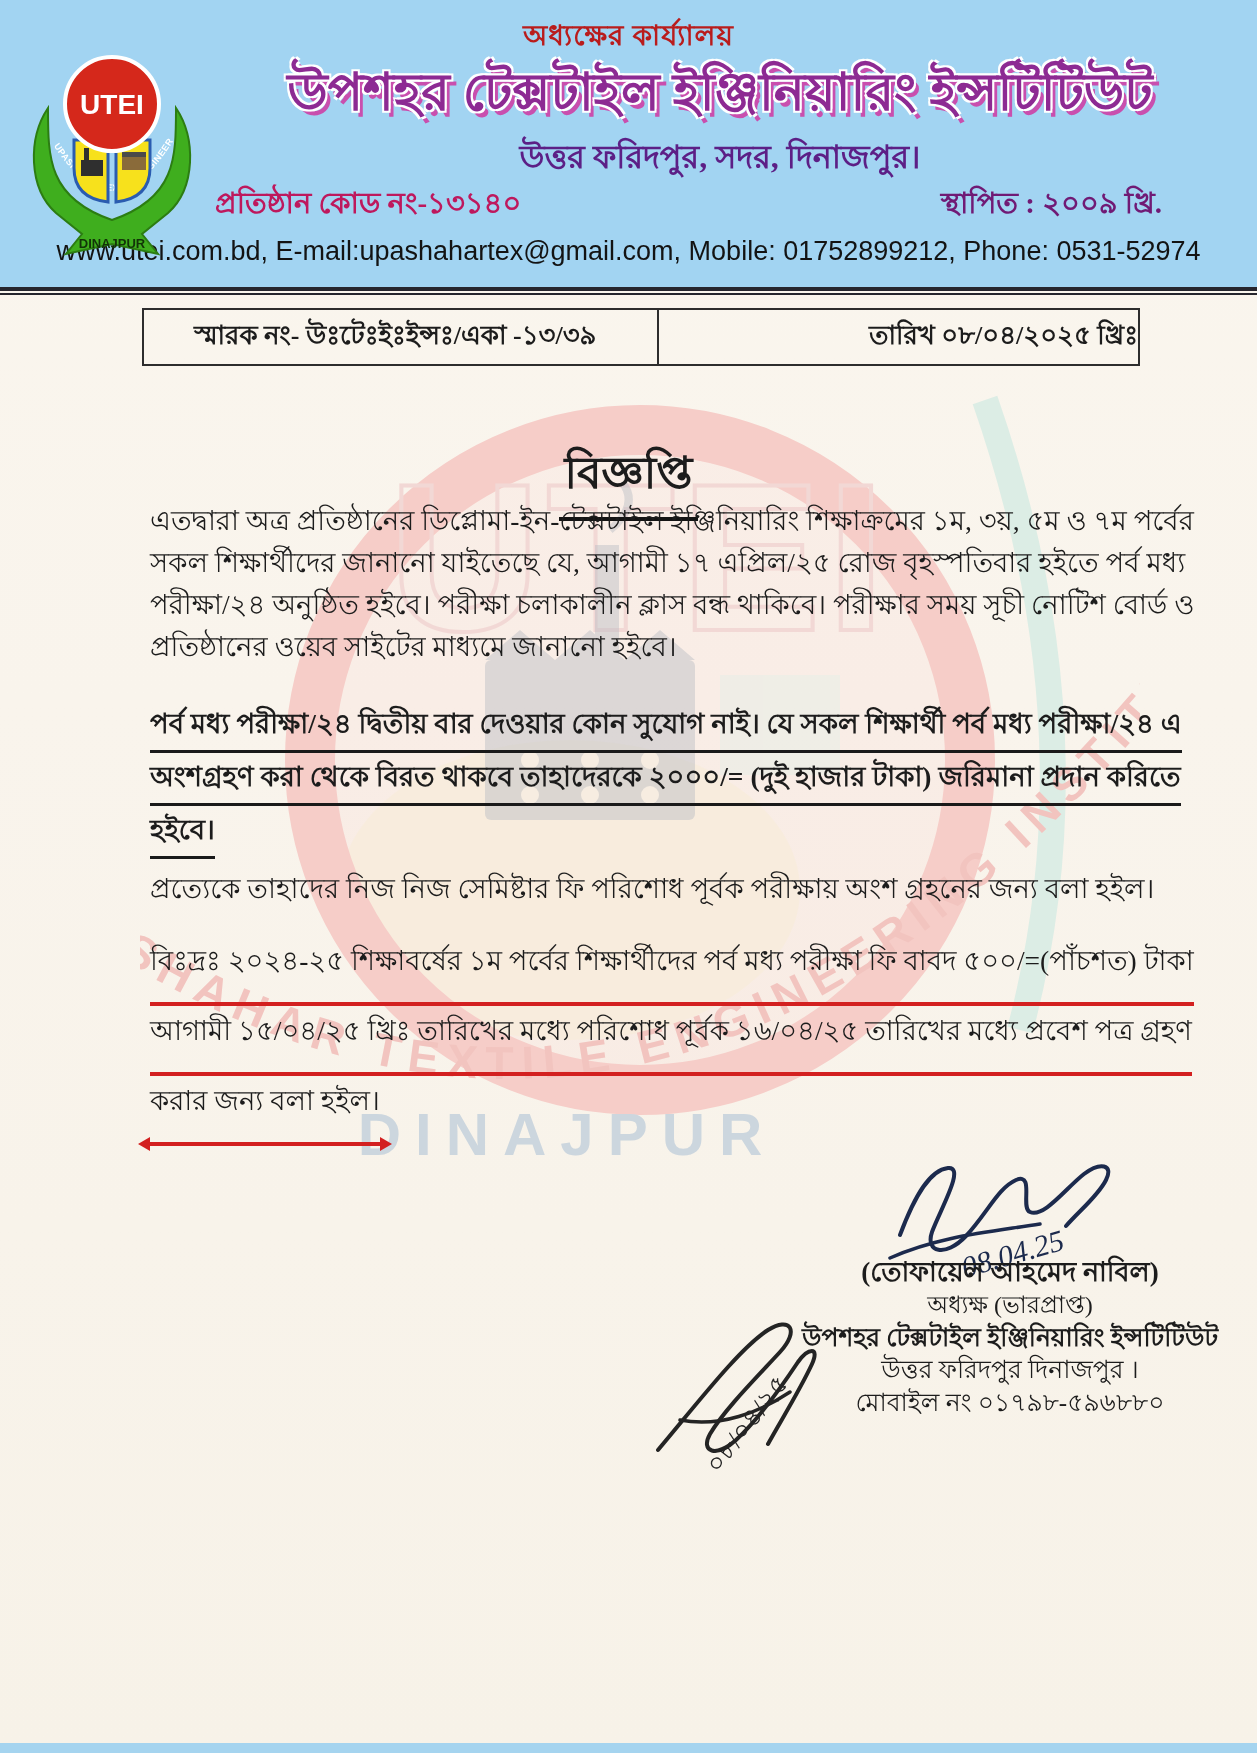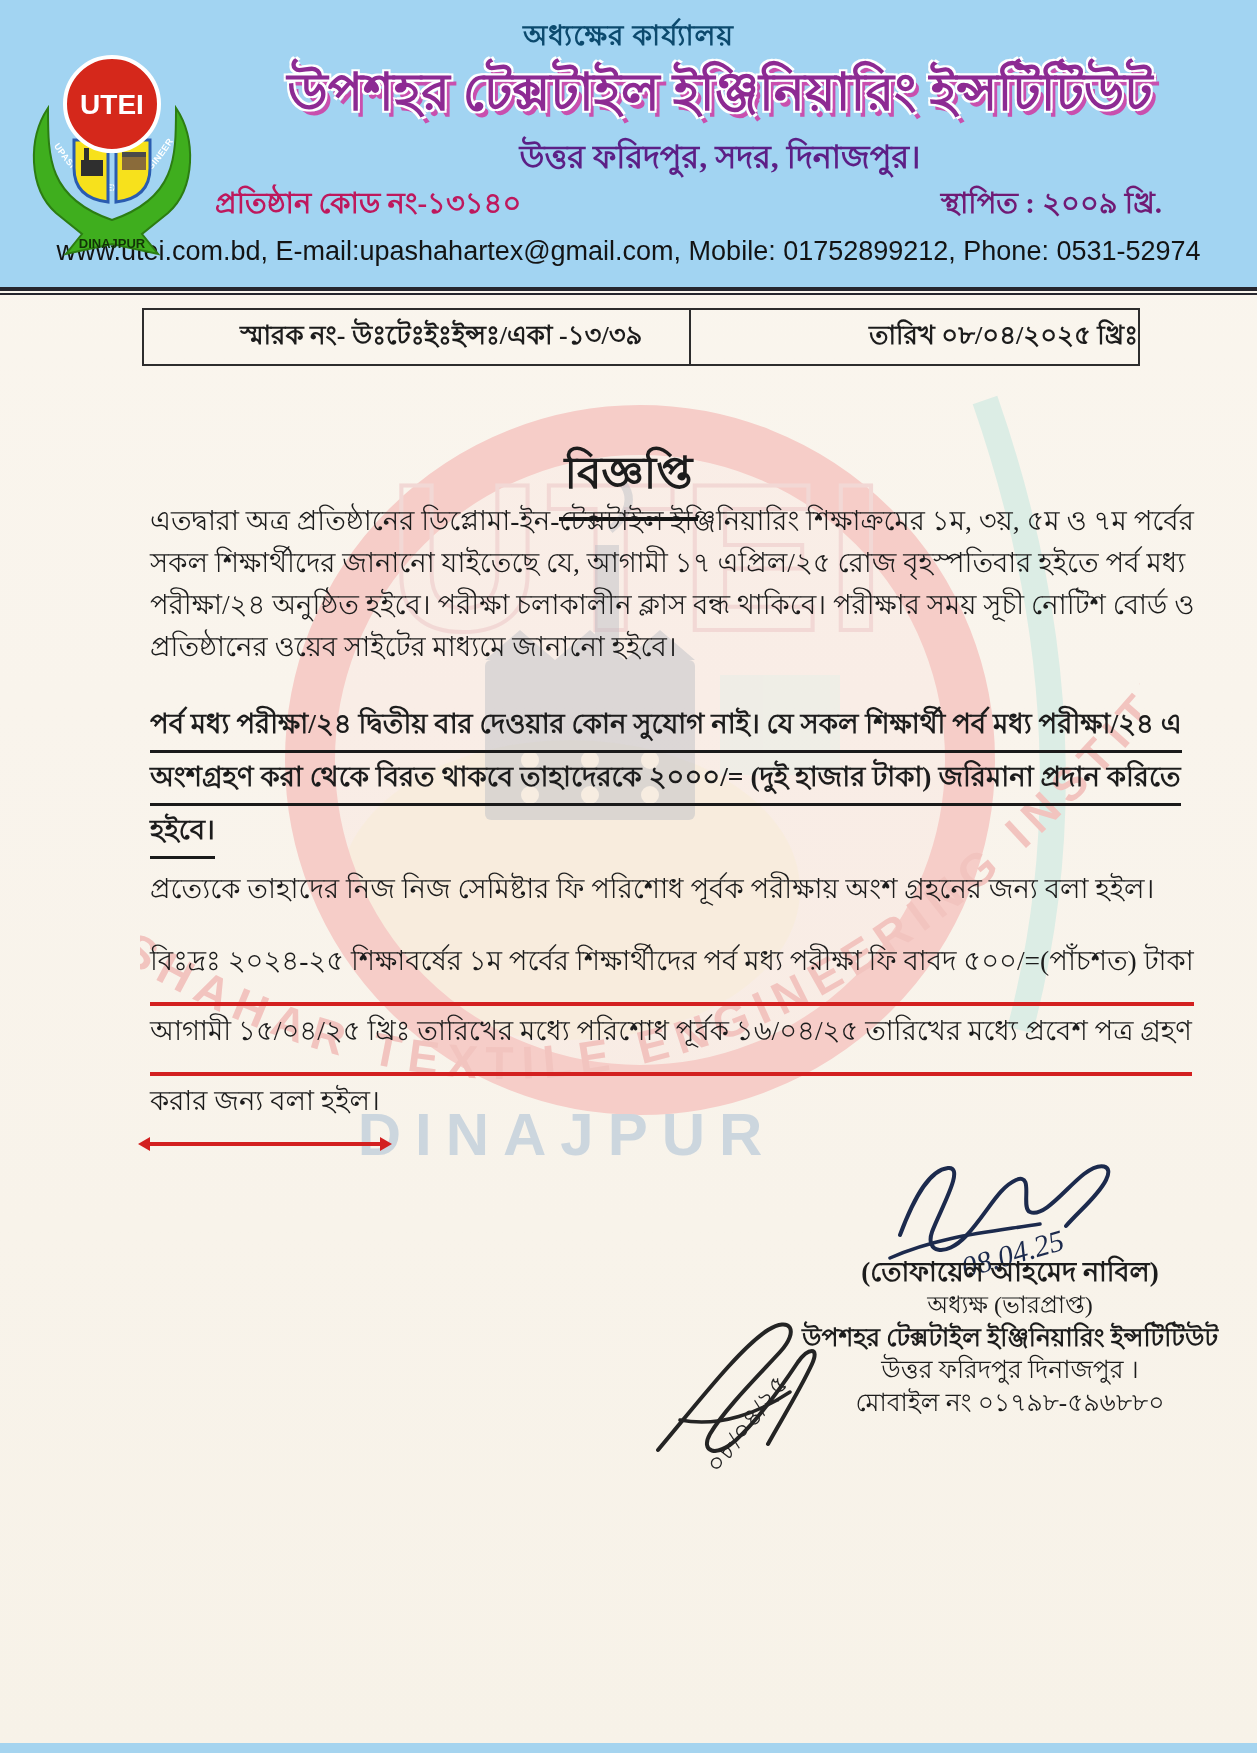--- a/index.html
+++ b/index.html
@@ -12,21 +12,21 @@
     font-family:"Liberation Serif","DejaVu Serif",serif;
     color:#1c1c1c;
   }
   
   .header{
     position:absolute;left:0;top:0;width:1257px;height:287px;
     background:#a2d4f2;z-index:3;
   }
   .office-line{
     position:absolute;left:0;top:14px;width:100%;
-    text-align:center;font-size:28px;font-weight:bold;color:#0c4a6e;
+    text-align:center;font-size:28px;font-weight:bold;color:#b91c1c;
     letter-spacing:1px;
   }
   .institute-name{
     position:absolute;left:190px;top:52px;width:1060px;
     text-align:center;font-size:52px;font-weight:bold;color:#8d2a93;
     white-space:nowrap;
     text-shadow:-2px -2px 0 #ffffff,2px -2px 0 #ffffff,-2px 2px 0 #ffffff,
                  2px 2px 0 #ffffff,5px 6px 0 #c94fae;
   }
   .address-line{
@@ -52,22 +52,22 @@
   }
   
   .logo{position:absolute;left:26px;top:48px;width:172px;height:214px;z-index:4;}
   
   .memo-box{
     position:absolute;left:142px;top:308px;width:994px;height:54px;
     border:2px solid #2d2d2d;display:flex;z-index:2;background:transparent;
   }
   .memo-cell-left{
     flex:0 0 515px;border-right:2px solid #2d2d2d;
-    display:flex;align-items:center;padding-left:64px;box-sizing:border-box;
-    font-size:26px;font-weight:600;margin-left:32px;
+    display:flex;align-items:center;padding-left:50px;box-sizing:border-box;
+    font-size:26px;font-weight:600;
   }
   .memo-cell-right{
     flex:1;display:flex;align-items:center;justify-content:flex-end;
     box-sizing:border-box;font-size:26px;font-weight:600;
   }
   
   .notice-title{
     position:absolute;left:0;top:440px;width:1257px;text-align:center;z-index:2;
   }
   .notice-title span{

